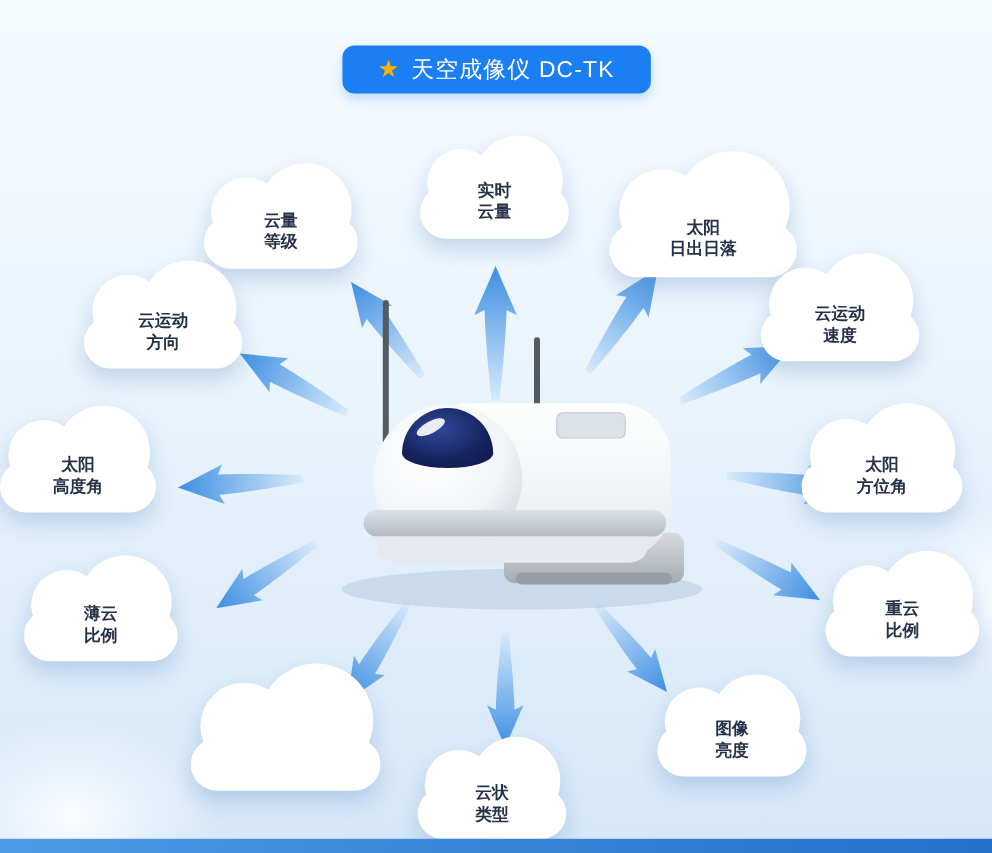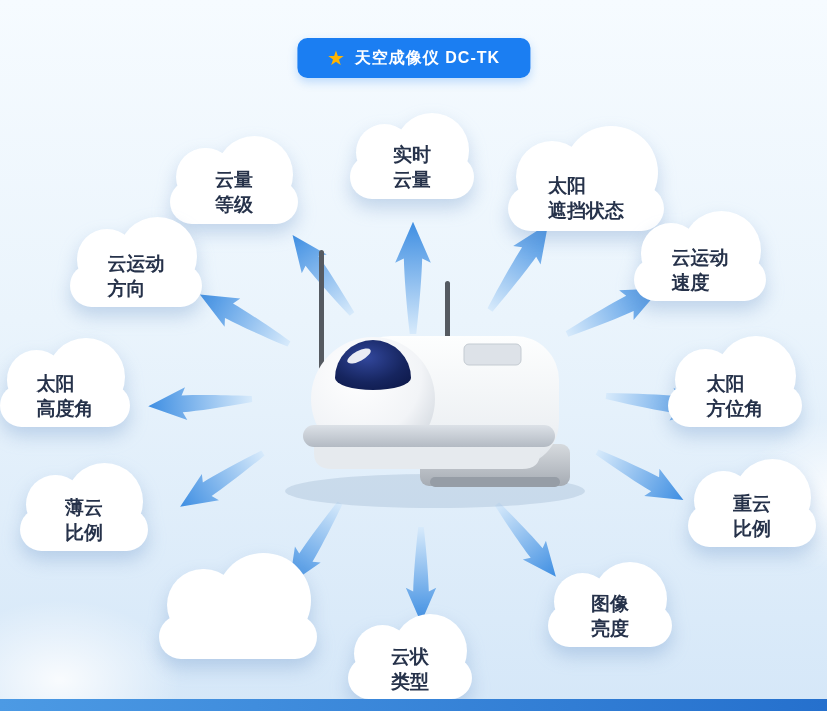--- a/index.html
+++ b/index.html
@@ -34,21 +34,21 @@
     padding: 0 30px;
     display: flex;
     align-items: center;
     gap: 10px;
     background: var(--badge-bg, #1b7ef2);
     border-radius: 10px;
     z-index: 5;
     box-shadow: 0 4px 10px rgba(27, 126, 242, 0.25);
   }
   .badge .star { color: var(--star, #ffb400); font-size: 20px; line-height: 1; }
-  .badge .badge-text { color: var(--badge-text, #ffffff); font-size: 16px; font-weight: 700; letter-spacing: 1px; white-space: nowrap; }
+  .badge .badge-text { color: var(--badge-text, #ffffff); font-size: 19px; font-weight: 400; letter-spacing: 1px; white-space: nowrap; }
 
   
   .cloud {
     position: absolute;
     z-index: 3;
     display: flex;
     align-items: center;
     justify-content: center;
   }
   .puffs {
@@ -71,23 +71,23 @@
     content: "";
     position: absolute;
     width: 60%; aspect-ratio: 1;
     border-radius: 50%;
     background: #ffffff;
     right: 4%; bottom: 26%;
   }
   .cloud .label {
     position: relative;
     z-index: 1;
-    text-align: left;
+    text-align: center;
     color: var(--label-text, #26324a);
-    font-size: 19px;
+    font-size: 14px;
     font-weight: 600;
     line-height: 1.32;
     padding-top: 10px;
     white-space: nowrap;
   }
   .cloud .label span { display: block; }
 
   
   .bottom-bar {
     position: absolute;
@@ -185,21 +185,21 @@
     <span class="label">
       <span>实时</span>
       <span>云量</span>
     </span>
   </div>
 
   <div class="cloud" style="left:503px; top:148px; width:166px; height:90px;">
     <span class="puffs"></span>
     <span class="label">
       <span>太阳</span>
-      <span>遮挡状态</span>
+      <span>日出日落</span>
     </span>
   </div>
 
   <div class="cloud" style="left:66px; top:228px; width:140px; height:86px;">
     <span class="puffs"></span>
     <span class="label">
       <span>云运动</span>
       <span>方向</span>
     </span>
   </div>

